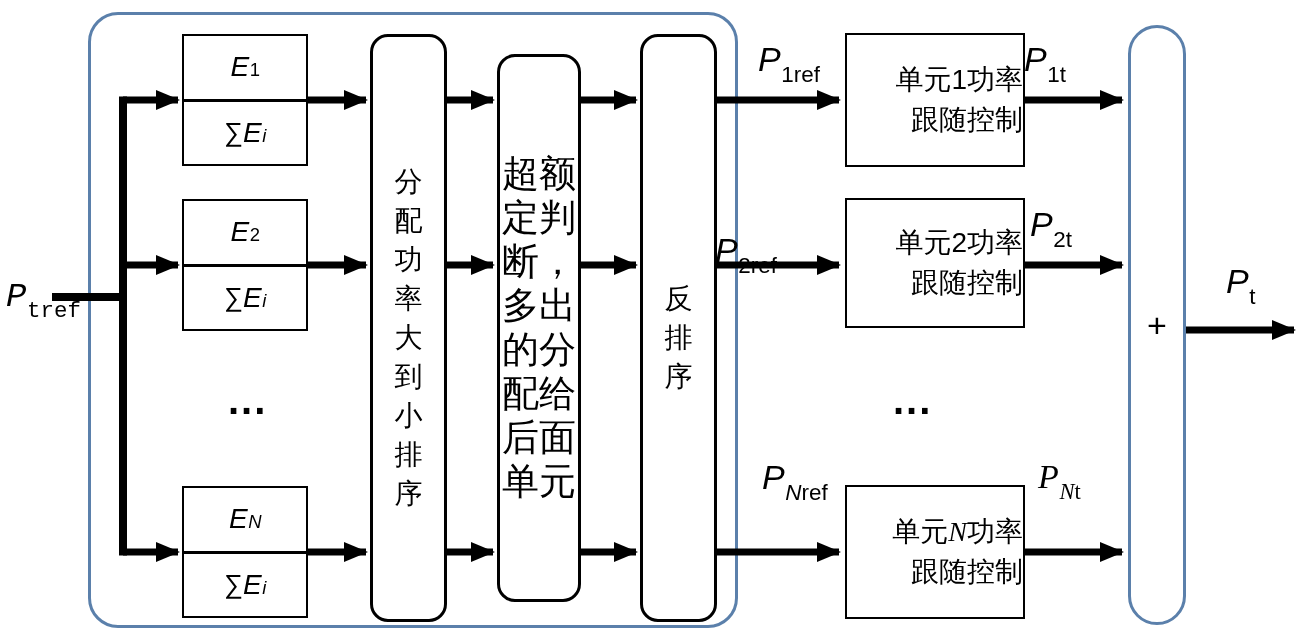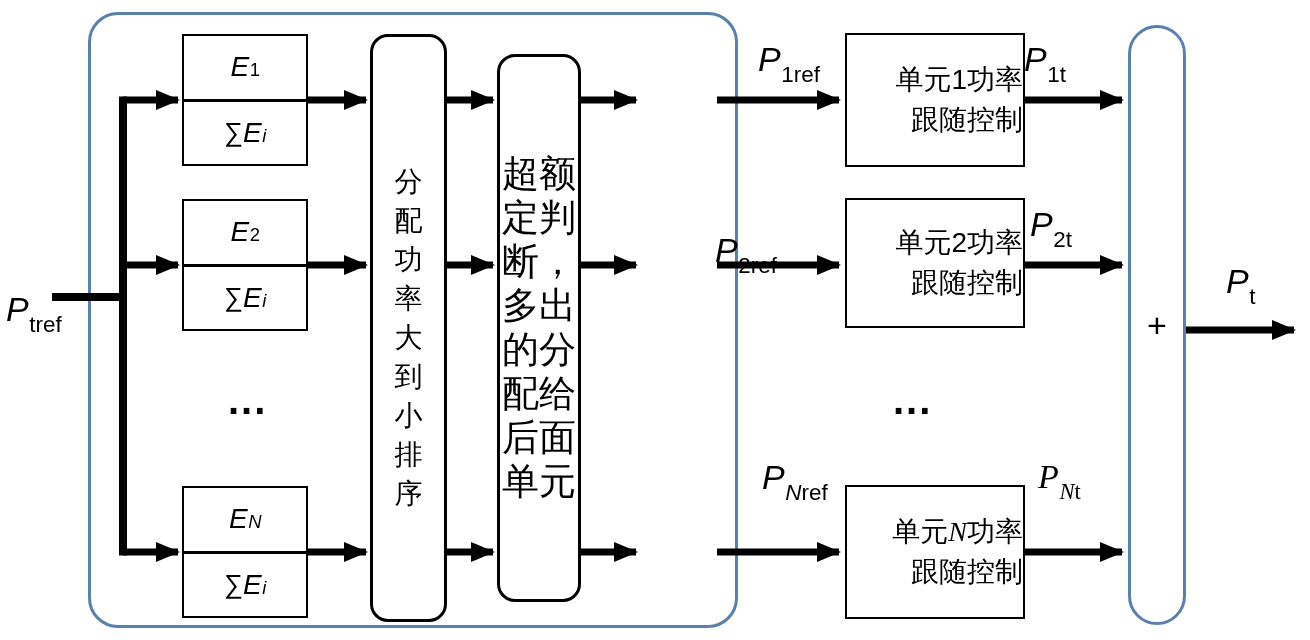--- a/index.html
+++ b/index.html
@@ -99,21 +99,21 @@
 
     <g>
       <line x1="1025" y1="100" x2="1122" y2="100" marker-end="url(#ah)"></line>
       <line x1="1025" y1="265" x2="1122" y2="265" marker-end="url(#ah)"></line>
       <line x1="1025" y1="552" x2="1122" y2="552" marker-end="url(#ah)"></line>
     </g>
 
     <line x1="1186" y1="330" x2="1294" y2="330" marker-end="url(#ah)"></line>
   </svg>
 
-  <div class="abs plabel" style="left:6px; top:290px;">
+  <div class="abs plabel" style="left:6px; top:278px;font-family:Liberation Mono, monospace;">
     <span class="base">P</span><sub>tref</sub>
   </div>
 
   <div class="abs black-box fracbox" style="left:182px; top:34px; width:126px; height:132px;">
     <div class="half">
       <span class="var">E</span>
         <sub>1</sub>
     </div>
     <div class="fracline"></div>
     <div class="half">
@@ -152,20 +152,23 @@
   </div>
 
   <div class="abs black-round vtext" style="left:370px; top:34px; width:77px; height:588px;">
     <div class="wrap1">分配功率大到小排序</div>
   </div>
 
   <div class="abs black-round vtext" style="left:497px; top:54px; width:84px; height:548px;">
     <div class="wrap2">超额定判断，多出的分配给后面单元</div>
   </div>
 
+  <div class="abs black-round vtext" style="left:640px; top:34px; width:77px; height:588px;">
+    <div class="wrap1">反排序</div>
+  </div>
 
   <div class="abs plabel" style="left:758px; top:40px;">
     <span class="base">P</span><sub>1ref</sub>
   </div>
   <div class="abs plabel" style="left:715px; top:205px;margin-top:26px;">
     <span class="base">P</span><sub>2ref</sub>
   </div>
   <div class="abs plabel" style="left:762px; top:458px;">
     <span class="base">P</span><sub><span class="var">N</span><span>ref</span></sub>
   </div>

